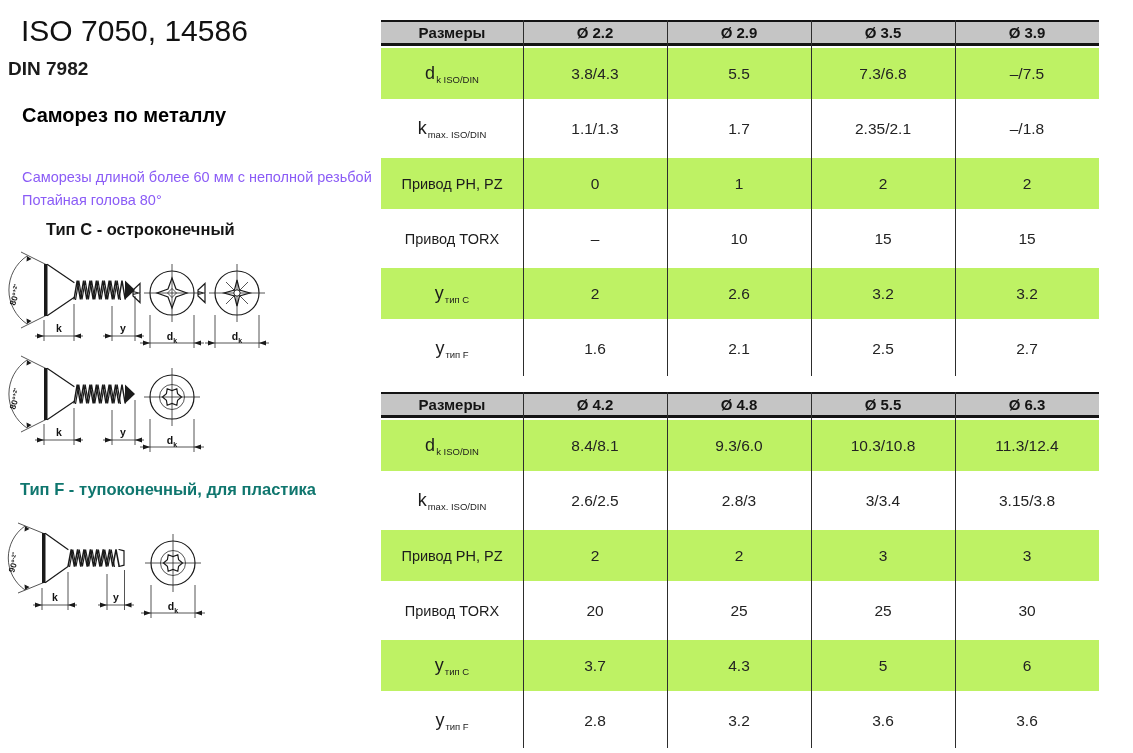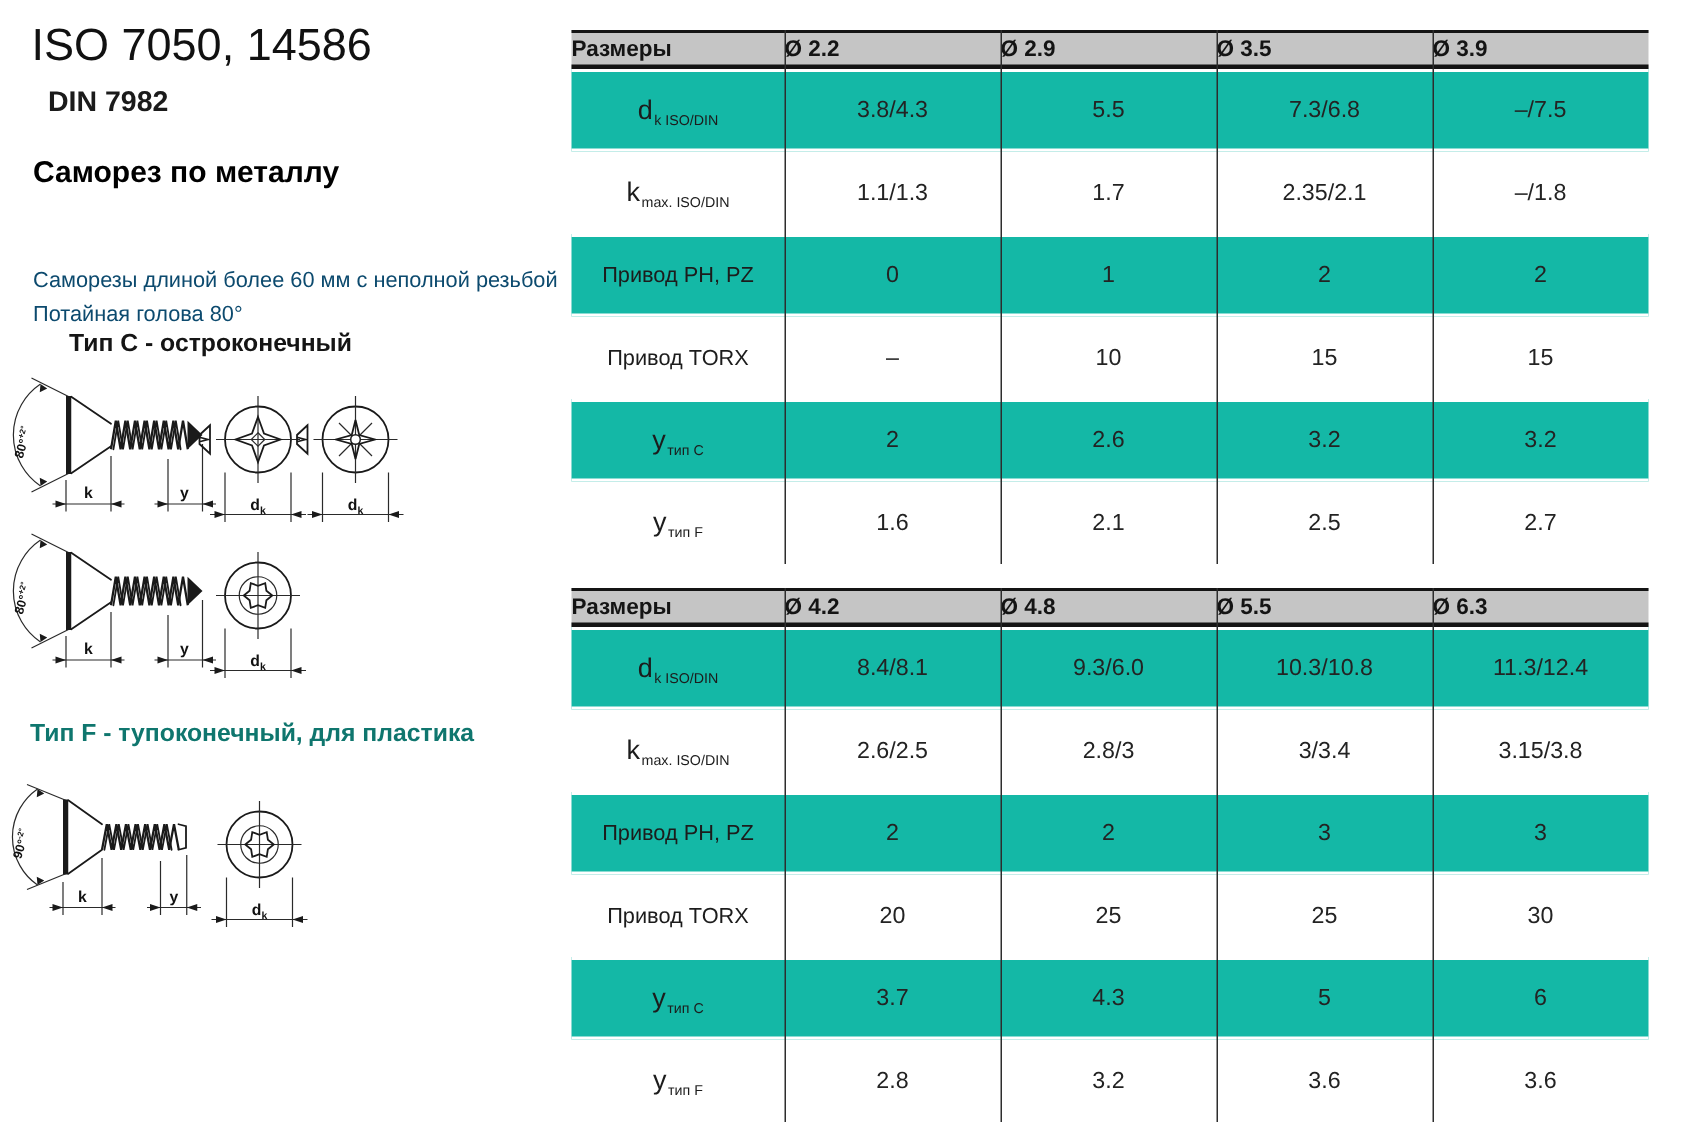--- a/index.html
+++ b/index.html
@@ -1,33 +1,33 @@
 <!DOCTYPE html>
 <html><head>
 <meta charset="utf-8">
 <style>
   *{box-sizing:border-box;margin:0;padding:0}
   body{width:1133px;height:753px;background:#ffffff;position:relative;overflow:hidden;
        font-family:"Liberation Sans","DejaVu Sans",sans-serif;color:#1d1d1d;}
   .abs{position:absolute}
   #title{left:21px;top:14px;font-size:30px;font-weight:400;color:#111;}
-  #din{left:32px;top:58px;font-size:19px;font-weight:700;color:#1b1b1b;}
+  #din{left:8px;top:58px;font-size:19px;font-weight:700;color:#1b1b1b;}
   #prod{left:22px;top:101px;font-size:20px;font-weight:700;line-height:29px;color:#000000;}
-  #desc{left:22px;top:176px;font-size:14.5px;line-height:22.5px;color:#0c4a6e;}
+  #desc{left:22px;top:166px;font-size:14.5px;line-height:22.5px;color:#8b5cf6;}
   #typec{left:46px;top:220px;font-size:16.5px;font-weight:700;color:#151515;}
   #typef{left:20px;top:480px;font-size:16.5px;font-weight:700;color:#0f766e;}
 
   .tbl{position:absolute;left:381px;width:718px;height:356px;}
   #tbl1{top:20px}#tbl2{top:392px}
   .thead{display:grid;grid-template-columns:142px 144px 144px 144px 144px;height:26px;
          background:#c5c5c5;border-top:2px solid #141414;border-bottom:3px solid #141414;
-         align-items:center;text-align:left;font-weight:700;font-size:15px;color:#141414;}
+         align-items:center;text-align:center;font-weight:700;font-size:15px;color:#141414;}
   .trow{display:grid;grid-template-columns:142px 144px 144px 144px 144px;height:55px;
         align-items:center;text-align:center;font-size:15.5px;color:#232323;}
-  .trow.gray{background:#14b8a6;border-top:2px solid #fff;border-bottom:2px solid #fff;}
+  .trow.gray{background:#bef264;border-top:2px solid #fff;border-bottom:2px solid #fff;}
   .vl{position:absolute;top:0;bottom:0;width:1px;background:#2d2d2d;}
   .vl1{left:142px}.vl2{left:286px}.vl3{left:430px}.vl4{left:574px}
   .lbl-big{font-size:18px;color:#1c1c1c}
   .lbl-sub{font-size:9.5px;position:relative;top:4px;margin-left:1px;color:#1c1c1c}
   .lbl-plain{font-size:14.5px;color:#1c1c1c}
 
   svg{position:absolute;overflow:visible}
   .ln{stroke:#1a1a1a;stroke-width:1.2;fill:none;stroke-linecap:round}
   .md{stroke:#1a1a1a;stroke-width:1.5;fill:none}
   .tn{stroke:#2a2a2a;stroke-width:0.8;fill:none}

